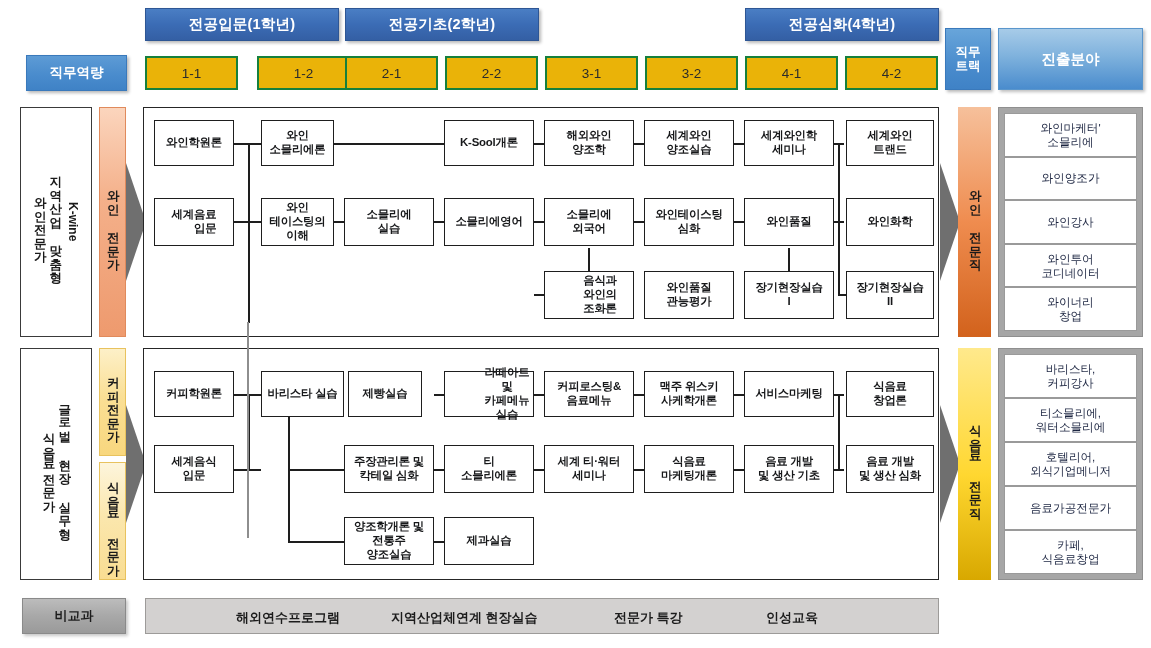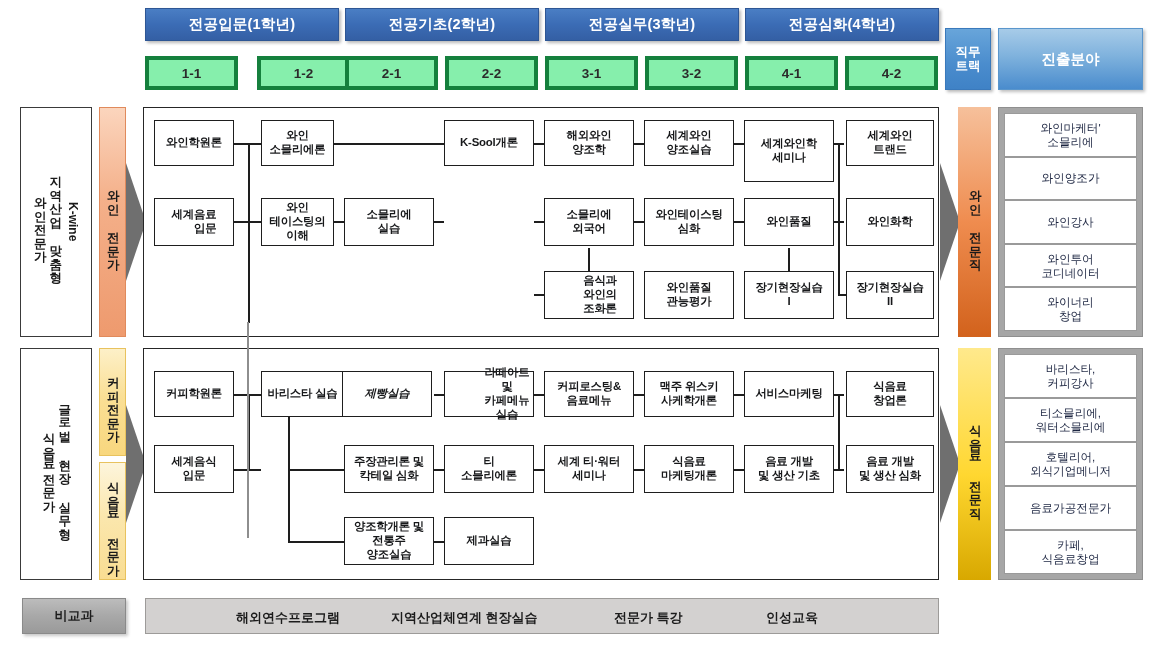--- a/index.html
+++ b/index.html
@@ -40,23 +40,23 @@
     box-shadow:2px 2px 3px rgba(0,0,0,.28);
   }
   .fieldbadge {
     background:linear-gradient(to bottom,#a7cbe8 0%,#7fb2dd 45%,#4a8ccd 100%);
     border:1px solid #5a96cc;
     color:#fff; font-weight:bold; font-size:14.5px;
     display:flex; align-items:center; justify-content:center;
     box-shadow:2px 2px 3px rgba(0,0,0,.25);
   }
   .semcell {
-    background:#86efac;
-    border:4px solid #15803d;
-    color:#2b2b2b; font-size:13.5px; font-weight:bold;
+    background:#eab308;
+    border:2px solid #15803d;
+    color:#2b2b2b; font-size:13.5px; font-weight:normal;
     display:flex; align-items:center; justify-content:center;
   }
 
   
   .bigleft {
     border:1.4px solid #3a3a3a;
     background:#fff;
     display:flex; align-items:center; justify-content:center;
   }
   .vtxt {
@@ -171,27 +171,27 @@
 <body>
 
 <div id="root">
 
   <div class="abs yearbar" style="left:145px; top:8px; width:194px; height:33px;">
     <span>전공입문(1학년)</span>
   </div>
   <div class="abs yearbar" style="left:345px; top:8px; width:194px; height:33px;">
     <span>전공기초(2학년)</span>
   </div>
-  <div class="abs yearbar" style="left:545px; top:8px; width:194px; height:33px;">
-    <span>전공실무(3학년)</span>
-  </div>
   <div class="abs yearbar" style="left:745px; top:8px; width:194px; height:33px;">
     <span>전공심화(4학년)</span>
   </div>
 
+  <div class="abs compbadge" style="left:26px; top:55px; width:101px; height:36px;">
+    <span>직무역량</span>
+  </div>
 
   <div class="abs semcell" style="left:145px; top:56px; width:93px; height:34px;">
     <span>1-1</span>
   </div>
   <div class="abs semcell" style="left:245px; top:56px; width:93px; height:34px;margin-left:12px;">
     <span>1-2</span>
   </div>
   <div class="abs semcell" style="left:345px; top:56px; width:93px; height:34px;">
     <span>2-1</span>
   </div>
@@ -276,35 +276,38 @@
       </div>
     <div class="node" style="left:300px; top:12px; width:90px; height:46px;">
         <span>K-Sool개론</span>
       </div>
     <div class="node" style="left:400px; top:12px; width:90px; height:46px;">
         <span>해외와인<br>양조학</span>
       </div>
     <div class="node" style="left:500px; top:12px; width:90px; height:46px;">
         <span>세계와인<br>양조실습</span>
       </div>
-    <div class="node" style="left:600px; top:12px; width:90px; height:62px;align-items:center;">
+    <div class="node" style="left:600px; top:12px; width:90px; height:46px;align-items:center;">
         <span>세계와인학<br>세미나</span>
       </div>
     <div class="node" style="left:702px; top:12px; width:88px; height:46px;">
         <span>세계와인<br>트랜드</span>
       </div>
 
     <div class="node" style="left:10px;  top:90px; width:80px; height:48px;text-align:right;">
         <span>세계음료<br>입문</span>
       </div>
     <div class="node" style="left:117px; top:90px; width:73px; height:48px;">
         <span>와인<br>테이스팅의<br>이해</span>
       </div>
     <div class="node" style="left:200px; top:90px; width:90px; height:48px;">
         <span>소믈리에<br>실습</span>
+      </div>
+    <div class="node" style="left:300px; top:90px; width:90px; height:48px;">
+        <span>소믈리에영어</span>
       </div>
     <div class="node" style="left:400px; top:90px; width:90px; height:48px;">
         <span>소믈리에<br>외국어</span>
       </div>
     <div class="node" style="left:500px; top:90px; width:90px; height:48px;">
         <span>와인테이스팅<br>심화</span>
       </div>
     <div class="node" style="left:600px; top:90px; width:90px; height:48px;">
         <span>와인품질</span>
       </div>
@@ -398,21 +401,21 @@
     <div class="hline" style="left:144px; top:192px; width:56px;"></div>
 
     <div class="vline" style="left:694px; top:45px;  height:75px;"></div>
 
     <div class="node" style="left:10px;  top:22px; width:80px; height:46px;">
         <span>커피학원론</span>
       </div>
     <div class="node" style="left:117px; top:22px; width:83px; height:46px;">
         <span>바리스타 실습</span>
       </div>
-    <div class="node" style="left:198px; top:22px; width:90px; height:46px;font-style:italic;">
+    <div class="node" style="left:204px; top:22px; width:74px; height:46px;">
         <span>제빵실습</span>
       </div>
     <div class="node" style="left:300px; top:22px; width:90px; height:46px;padding-left:38px;">
         <span>라떼아트<br>및<br>카페메뉴실습</span>
       </div>
     <div class="node" style="left:400px; top:22px; width:90px; height:46px;">
         <span>커피로스팅&amp;<br>음료메뉴</span>
       </div>
     <div class="node" style="left:500px; top:22px; width:90px; height:46px;">
         <span>맥주 위스키<br>사케학개론</span>

